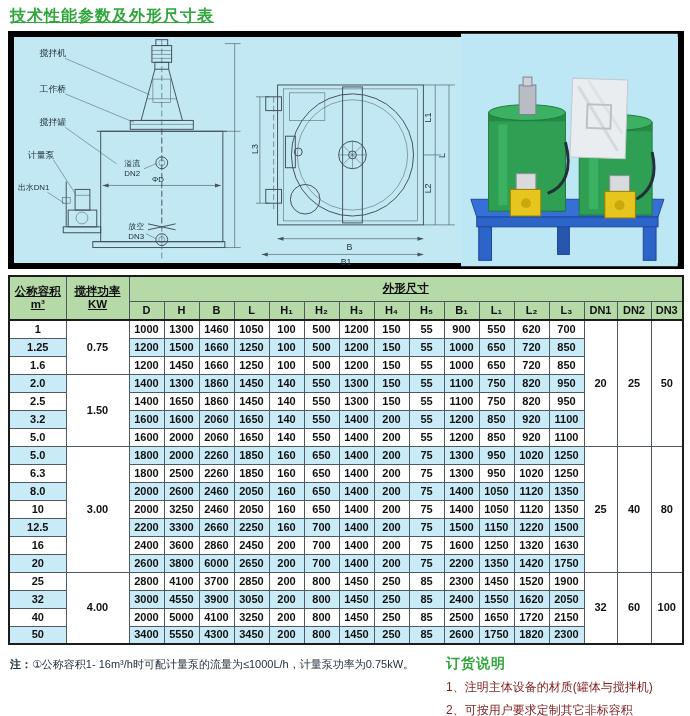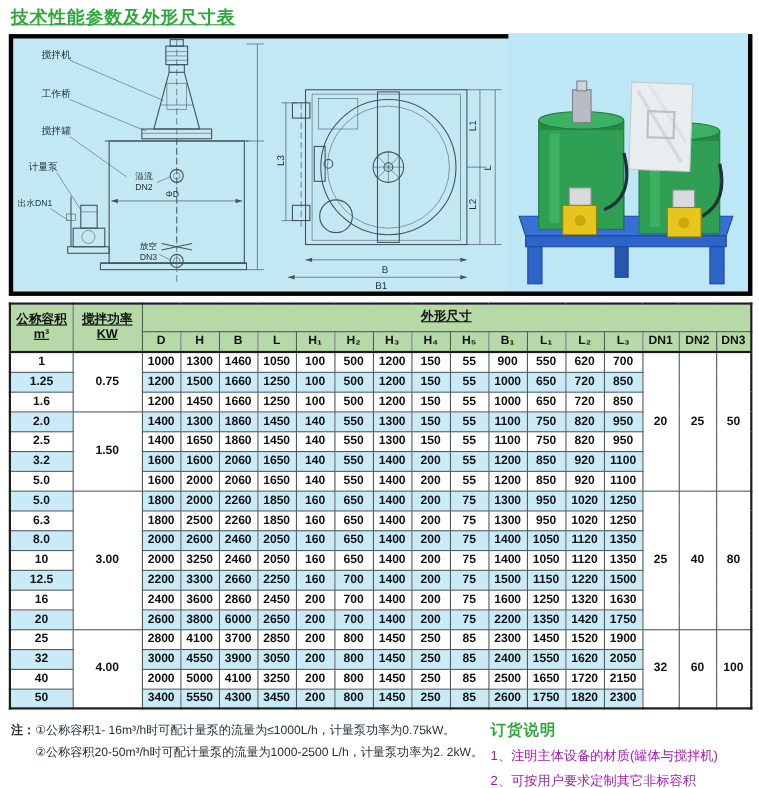--- a/index.html
+++ b/index.html
@@ -22,22 +22,22 @@
   .page-title{
     color:var(--accent-green);
     font-size:16px;font-weight:bold;letter-spacing:1px;
     padding:6px 0 4px 10px;
     text-decoration:underline;
   }
   
   .panel{
     margin-left:8px;width:676px;height:238px;
     background:var(--panel-blue);
-    border:4px solid #000000;
-    display:flex;align-items:flex-end;
+    border:6px solid #000000;
+    display:flex;align-items:center;
   }
   .panel svg{display:block;}
   .draw{stroke:var(--line-ink);fill:none;stroke-width:1;}
   .thin{stroke:var(--line-ink);fill:none;stroke-width:.5;}
   .dash{stroke:var(--line-ink);fill:none;stroke-width:.6;stroke-dasharray:6 3;}
   .dim{stroke:var(--line-ink);fill:none;stroke-width:.6;}
   .lbl{fill:#21333d;font-size:9px;font-family:"Liberation Sans",sans-serif;}
   .lbl-s{fill:#21333d;font-size:8px;font-family:"Liberation Sans",sans-serif;}
   
   table.spec{
@@ -58,21 +58,21 @@
   table.spec thead{border-bottom:2px solid #1c1c1c;}
   td.stripe{background:var(--stripe-blue);}
   td.dn2cell{background:var(--stripe-blue);}
   td.merged{background:#fff;font-size:11.5px;margin-left:24px;}
   
   .footer{display:flex;margin:10px 0 0 10px;width:672px;}
   .notes{width:432px;font-size:11px;color:#24303d;display:flex;line-height:1.8;}
   .notes .prefix{font-weight:bold;white-space:nowrap;}
   .order{width:238px;padding-left:4px;}
   .order-title{color:var(--accent-green);font-size:14px;font-weight:bold;letter-spacing:1px;}
-  .order-item{font-size:12px;color:#a21caf;margin-top:6px;}
+  .order-item{font-size:12px;color:#7f1d1d;margin-top:6px;}
 </style>
 </head>
 <body>
 
 <div class="page-title">技术性能参数及外形尺寸表</div>
 
 <div class="panel">
 
   <svg width="240" height="236" viewBox="0 0 240 236">
     <line class="dash" x1="150" y1="6" x2="150" y2="228"></line>
@@ -578,21 +578,20 @@
         <td class="stripe">2300</td>
       </tr>
     </tbody>
 </table>
 
 <div class="footer">
   <div class="notes">
     <span class="prefix">注：</span>
     <span>
       <span>①公称容积1- 16m³/h时可配计量泵的流量为≤1000L/h，计量泵功率为0.75kW。</span><br>
-      <span>②公称容积20-50m³/h时可配计量泵的流量为1000-2500 L/h，计量泵功率为2. 2kW。</span>
     </span>
   </div>
   <div class="order">
     <div class="order-title">订货说明</div>
     <div class="order-item">1、注明主体设备的材质(罐体与搅拌机)</div>
     <div class="order-item">2、可按用户要求定制其它非标容积</div>
   </div>
 </div>
 
 </body></html>

